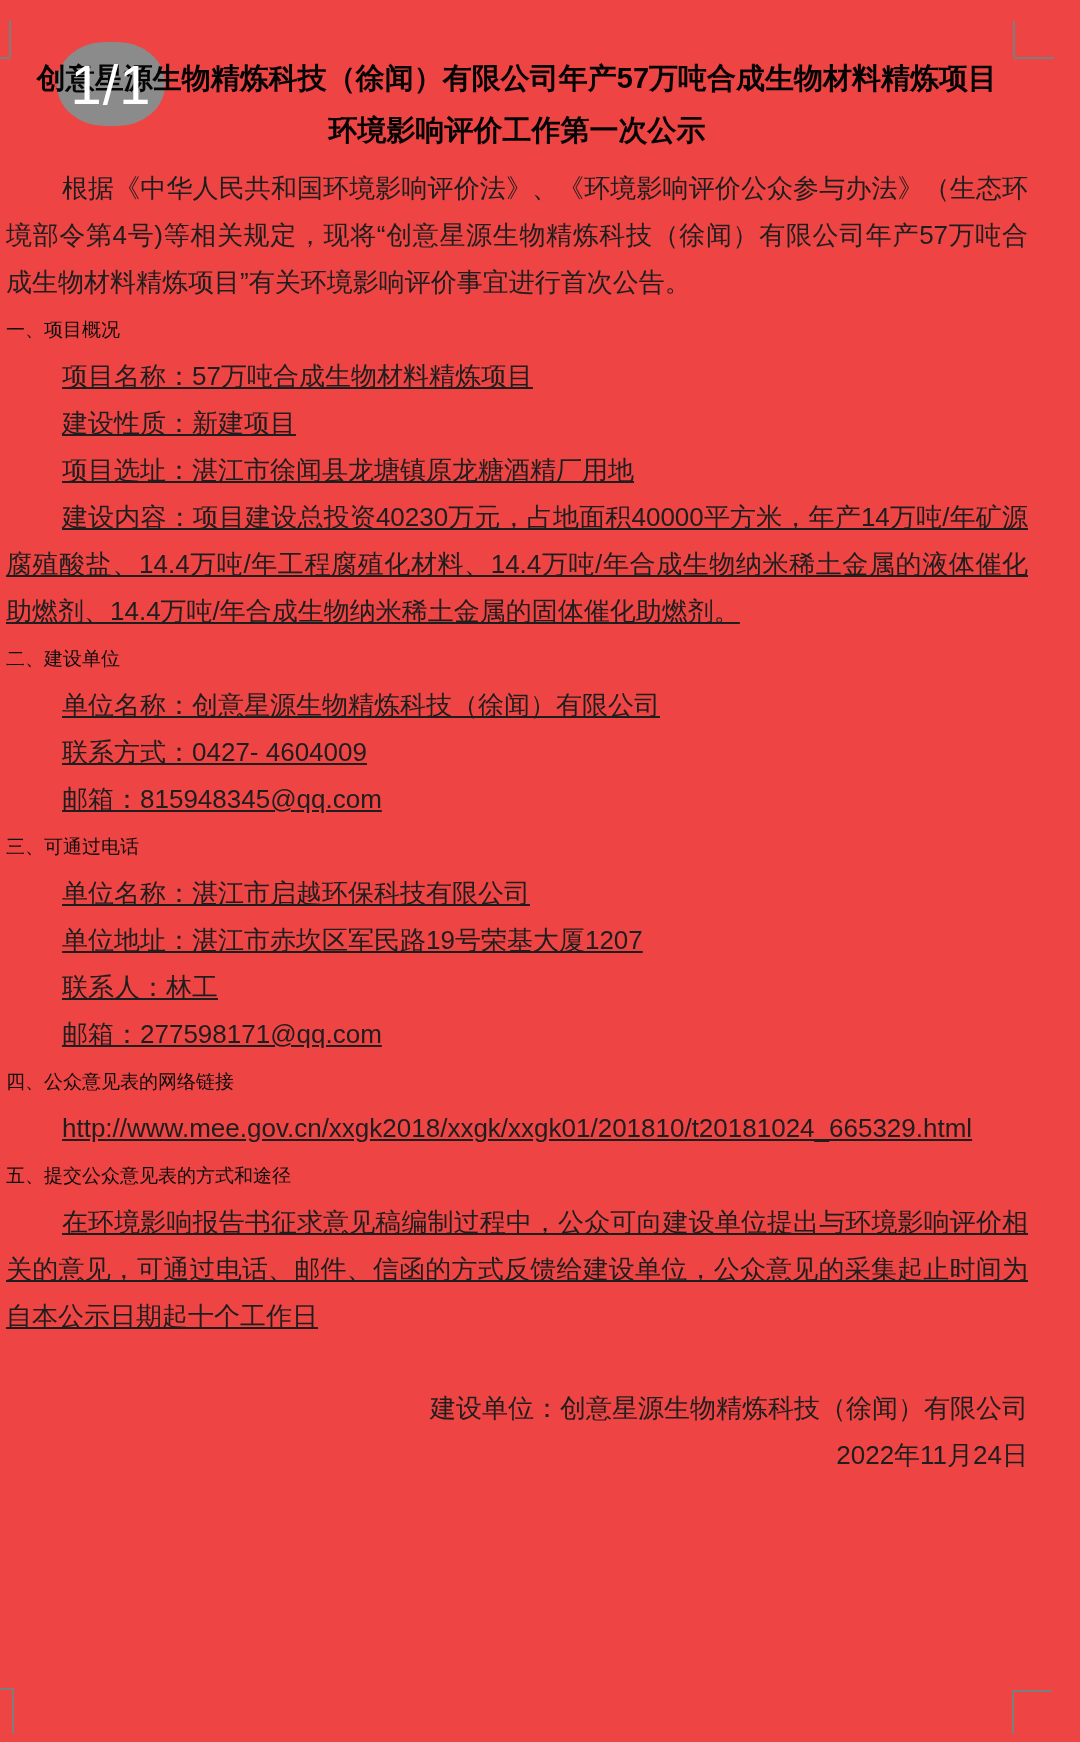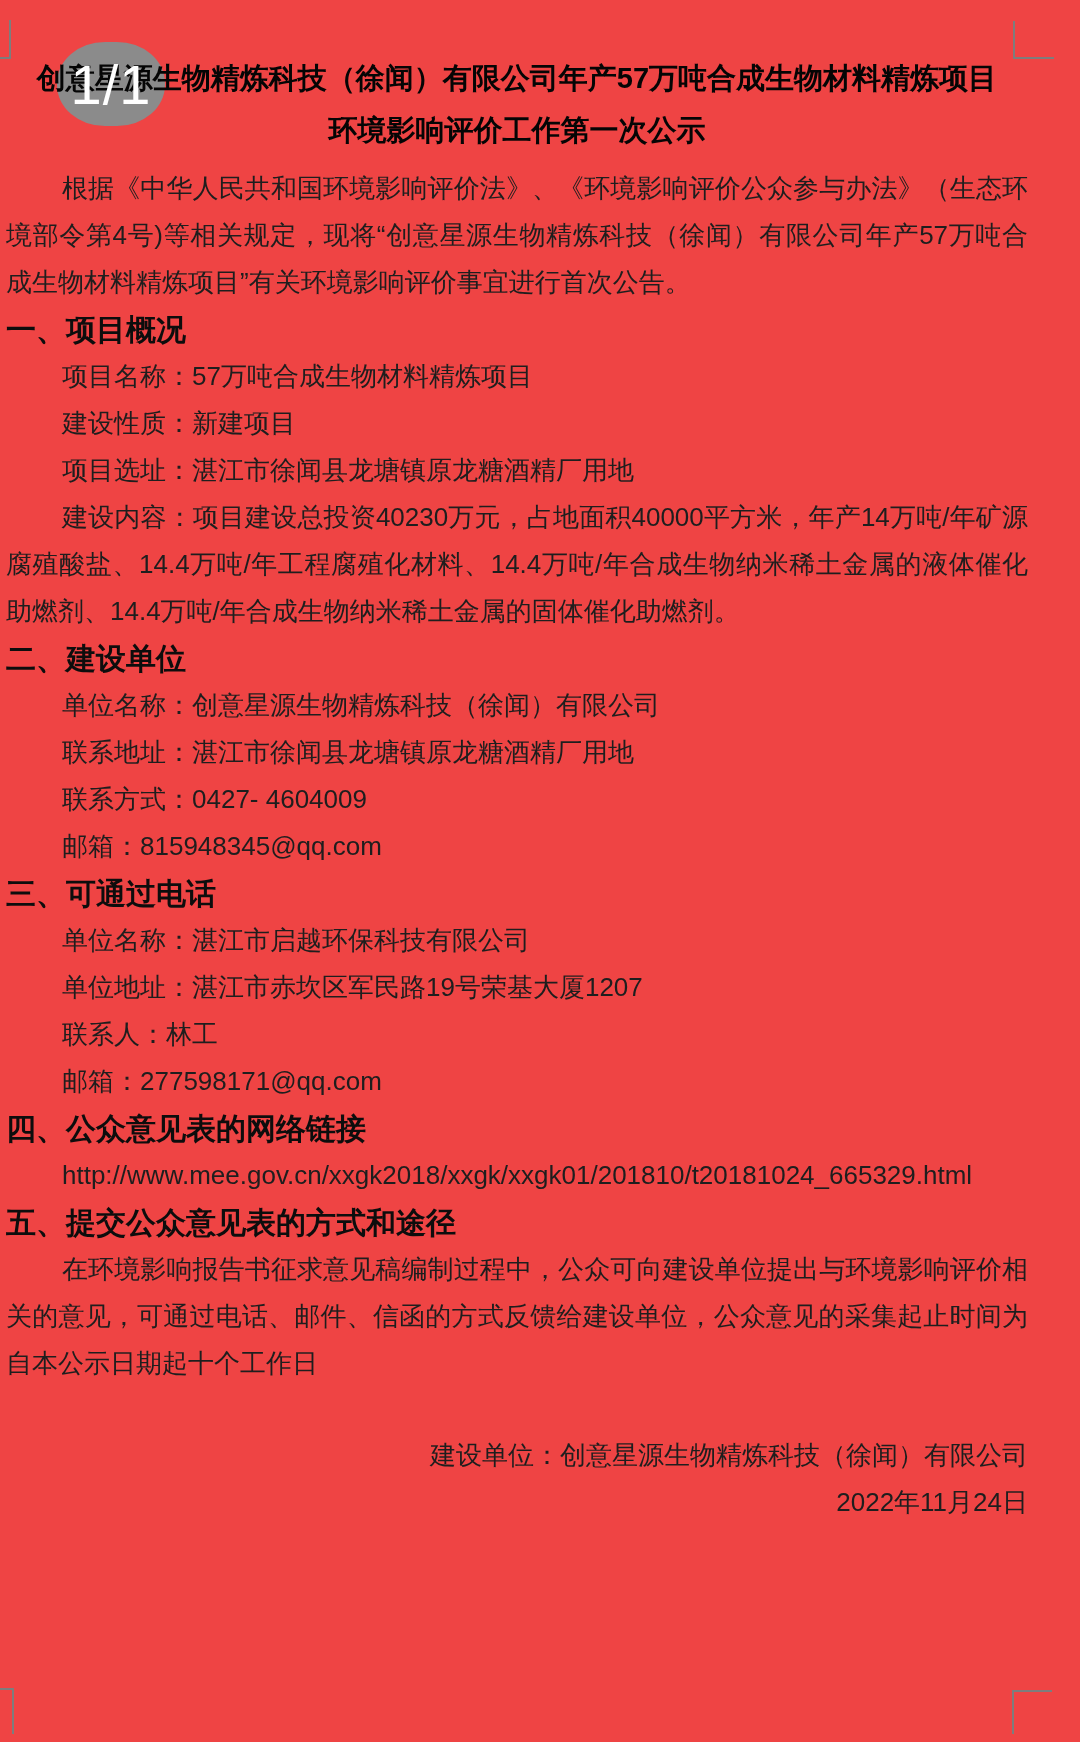--- a/index.html
+++ b/index.html
@@ -57,26 +57,26 @@
     font-weight: 700;
     line-height: 52px;
     color: #050505;
     margin: 0 0 8px 0;
   }
   .title div { white-space: nowrap; }
   .body-text { font-size: 26px; line-height: 47px; margin-top: 9px; }
   p { margin: 0; }
   .para { text-align: justify; text-indent: 56px; }
   .heading {
-    font-weight: 700;
+    font-weight: 400;
     color: #0d0d0d;
-    font-size: 30px;
+    font-size: 19px;
     line-height: 47px;
   }
-  .item { text-align: justify; text-indent: 56px; }
+  .item { text-align: justify; text-indent: 56px; text-decoration: underline; }
   .footer { margin-top: 45px; text-align: right; }
   .footer div { line-height: 47px; }
 </style>
 </head>
 <body>
 
 <div class="page">
 
   <div class="mark mark-tl"></div>
   <div class="mark mark-tr"></div>
@@ -97,21 +97,20 @@
       <p class="para">根据《中华人民共和国环境影响评价法》、《环境影响评价公众参与办法》（生态环境部令第4号)等相关规定，现将“创意星源生物精炼科技（徐闻）有限公司年产57万吨合成生物材料精炼项目”有关环境影响评价事宜进行首次公告。</p>
 
       <p class="heading">一、项目概况</p>
       <p class="item">项目名称：57万吨合成生物材料精炼项目</p>
       <p class="item">建设性质：新建项目</p>
       <p class="item">项目选址：湛江市徐闻县龙塘镇原龙糖酒精厂用地</p>
       <p class="item">建设内容：项目建设总投资40230万元，占地面积40000平方米，年产14万吨/年矿源腐殖酸盐、14.4万吨/年工程腐殖化材料、14.4万吨/年合成生物纳米稀土金属的液体催化助燃剂、14.4万吨/年合成生物纳米稀土金属的固体催化助燃剂。</p>
 
       <p class="heading">二、建设单位</p>
       <p class="item">单位名称：创意星源生物精炼科技（徐闻）有限公司</p>
-      <p class="item">联系地址：湛江市徐闻县龙塘镇原龙糖酒精厂用地</p>
       <p class="item">联系方式：0427- 4604009</p>
       <p class="item">邮箱：815948345@qq.com</p>
 
       <p class="heading">三、可通过电话</p>
       <p class="item">单位名称：湛江市启越环保科技有限公司</p>
       <p class="item">单位地址：湛江市赤坎区军民路19号荣基大厦1207</p>
       <p class="item">联系人：林工</p>
       <p class="item">邮箱：277598171@qq.com</p>
 
       <p class="heading">四、公众意见表的网络链接</p>

